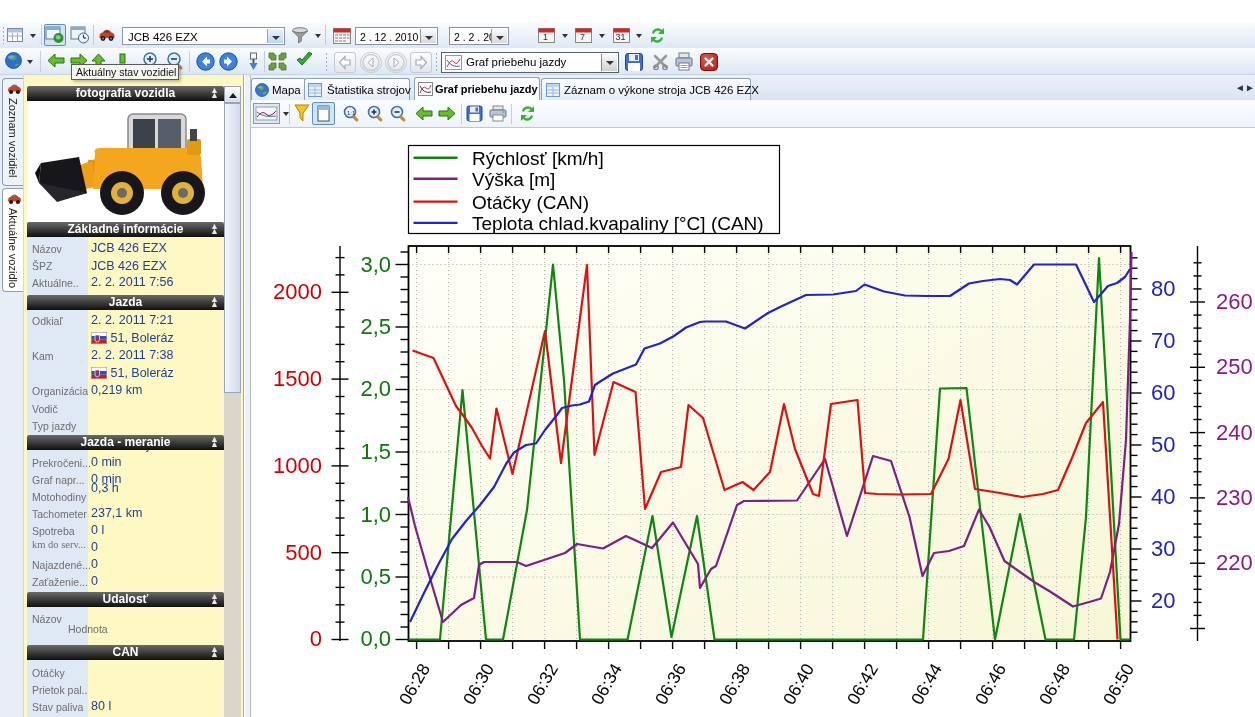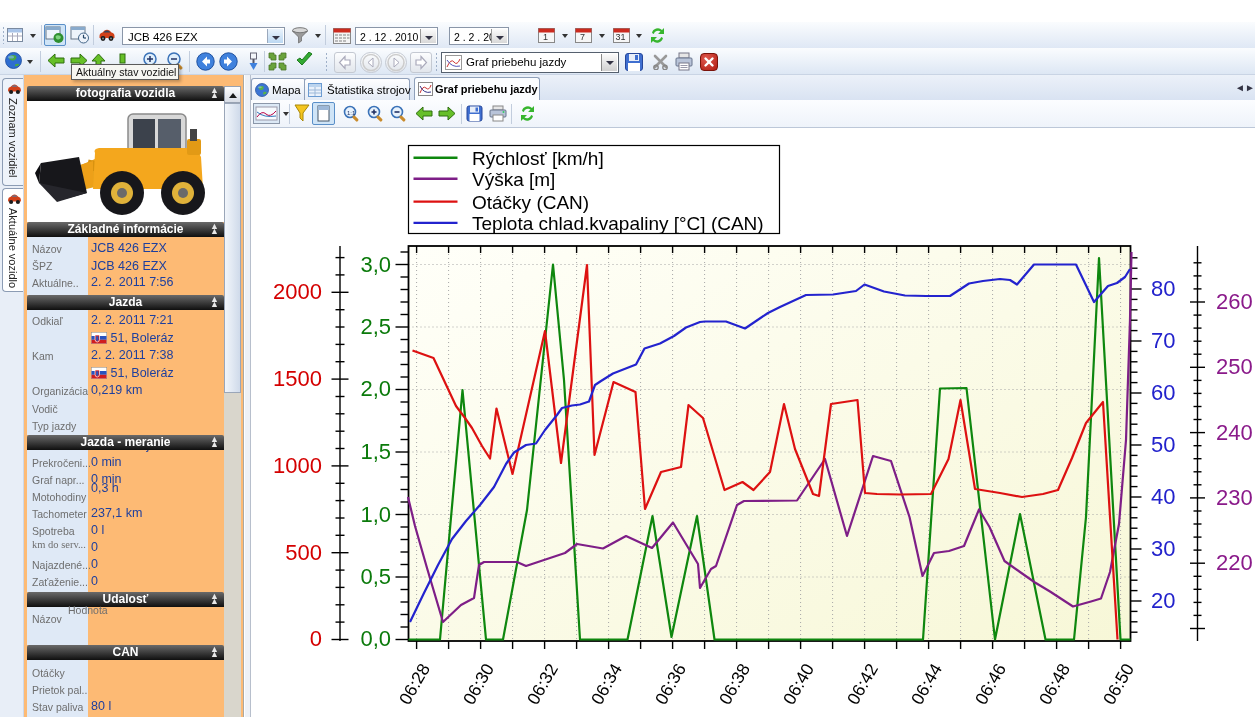--- a/index.html
+++ b/index.html
@@ -22,21 +22,21 @@
 .combo .btn:after{content:"";position:absolute;left:4px;top:7px;border-left:4px solid transparent;border-right:4px solid transparent;border-top:4px solid #334;}
 .disbtn{position:absolute;width:22px;height:21px;background:linear-gradient(#fcfdfe,#e2e6ec);border:1px solid #c4c9d2;border-radius:3px;}
 
 #tooltip{left:71px;top:64px;width:108px;height:16px;background:#f6f6f2;border:1px solid #5a5a5a;font-size:10.5px;color:#111;padding-left:4px;padding-top:1px;z-index:50;white-space:nowrap;box-shadow:2px 2px 3px rgba(0,0,0,.25);}
 
 #content{left:0;top:75px;width:1255px;height:642px;background:#fff;}
 #leftstrip{left:0;top:75px;width:24px;height:642px;background:#e8eef7;border-right:1px solid #cdd8e8;}
 .vtab{position:absolute;left:2px;width:21px;background:#f8fafd;border:1px solid #8c9cb4;border-right:none;border-radius:4px 0 0 4px;}
 .vtab .vtxt{position:absolute;left:4px;font-size:11px;color:#222;writing-mode:vertical-rl;white-space:nowrap;}
 
-#sidebar{left:24px;top:75px;width:220px;height:642px;background:#fdba74;border-right:1px solid #a9a9a4;}
+#sidebar{left:24px;top:75px;width:220px;height:642px;background:#fef9c3;border-right:1px solid #a9a9a4;}
 .shead{position:absolute;left:3px;width:197px;height:15px;background:linear-gradient(#6a6a6a,#0f0f0f);border-radius:2px 2px 0 0;color:#fff;font-size:12px;font-weight:bold;text-align:center;line-height:15px;}
 .shead .chev{position:absolute;right:5px;top:2px;color:#e8e8e8;font-size:9px;line-height:5px;}
 .slabel{position:absolute;left:8px;font-size:10.5px;color:#6e6e6e;white-space:nowrap;}
 .sval{position:absolute;left:67px;font-size:12.5px;color:#1d3f9e;white-space:nowrap;}
 #sscroll{position:absolute;left:200px;top:11px;width:17px;height:631px;background:#d9d6cc;}
 #sscroll .up{position:absolute;left:0;top:0;width:17px;height:17px;background:linear-gradient(#fdfdfd,#d8dde6);border:1px solid #98a2b2;}
 #sscroll .up:after{content:"";position:absolute;left:4px;top:6px;border-left:4px solid transparent;border-right:4px solid transparent;border-bottom:5px solid #1a1a1a;}
 #sscroll .thumb{position:absolute;left:0;top:17px;width:17px;height:290px;background:linear-gradient(90deg,#f2f6fb,#cfdaea);border:1px solid #9aa6b8;}
 
 #splitter{left:245px;top:75px;width:6px;height:642px;background:#eef1f6;border-right:1px solid #b7bfcc;}
@@ -355,21 +355,21 @@
     <div class="slabel" style="top:450px;">Spotreba</div>
       <div class="sval" style="top:448px;">0 l</div>
     <div class="slabel" style="top:464px;font-family:Liberation Serif, serif;">km do serv...</div>
       <div class="sval" style="top:465px;">0</div>
     <div class="slabel" style="top:484px;">Najazdené...</div>
       <div class="sval" style="top:482px;">0</div>
     <div class="slabel" style="top:501px;">Zaťaženie...</div>
       <div class="sval" style="top:499px;">0</div>
     <div class="shead" style="top:517px;">Udalosť<span class="chev">▲<br>▲</span></div>
     <div class="slabel" style="top:538px;">Názov</div>
-    <div class="slabel" style="top:529px;padding-left:36px;">Hodnota</div>
+    <div class="slabel" style="top:548px;padding-left:36px;">Hodnota</div>
     <div class="shead" style="top:570px;">CAN<span class="chev">▲<br>▲</span></div>
     <div class="slabel" style="top:592px;">Otáčky</div>
     <div class="slabel" style="top:609px;">Prietok pal..</div>
     <div class="slabel" style="top:626px;">Stav paliva</div>
       <div class="sval" style="top:624px;">80 l</div>
     <div id="sscroll">
         <div class="up"></div>
         <div class="thumb"></div>
       </div>
   </div>
@@ -396,20 +396,30 @@
         </svg>
         <span class="lbl" style="left:22px;">Štatistika strojov</span>
       </div>
     <div class="mtab active" style="left:163px;width:126px;">
         <svg class="abs" style="left:3px;top:4px;" width="15" height="14" viewBox="0 0 15 14">
           <rect x="0.5" y="0.5" width="14" height="13" fill="#fff" stroke="#888"></rect>
           <path d="M2 11 Q5 3 8 6 T13 3" stroke="#c33" fill="none"></path>
           <path d="M2 4 Q6 12 13 10" stroke="#338" fill="none"></path>
         </svg>
         <span class="lbl" style="left:20px;font-weight:bold;font-size:11px;">Graf priebehu jazdy</span>
+      </div>
+    <div class="mtab" style="left:290px;width:210px;">
+        <svg class="abs" style="left:4px;top:4px;" width="14" height="14" viewBox="0 0 14 14">
+          <rect x="0.5" y="0.5" width="13" height="13" fill="#eaf1fb" stroke="#6b9bd2"></rect>
+          <rect x="1" y="1" width="12" height="3" fill="#bcd4ee"></rect>
+          <line x1="1" y1="7" x2="13" y2="7" stroke="#9db8d8"></line>
+          <line x1="1" y1="10" x2="13" y2="10" stroke="#9db8d8"></line>
+          <line x1="7" y1="4" x2="7" y2="13" stroke="#9db8d8"></line>
+        </svg>
+        <span class="lbl" style="left:22px;">Záznam o výkone stroja JCB 426 EZX</span>
       </div>
     <div class="abs" style="left:984px;top:7px;font-size:10px;color:#334;">◄►</div>
   </div>
   <div id="charttb" class="abs">
     <div class="abs" style="left:2px;top:3px;width:27px;height:21px;background:#fff;border:1px solid #8b97a9;"><svg width="25" height="19" viewBox="0 0 25 19">
           <rect width="25" height="19" fill="#dce9f6"></rect>
           <rect x="2" y="3" width="21" height="13" fill="#f6fafe" stroke="#99a"></rect>
           <path d="M3 13 Q8 6 12 10 T22 7" stroke="#b04" fill="none"></path>
           <path d="M3 8 Q10 14 22 12" stroke="#37b" fill="none"></path>
         </svg></div>

